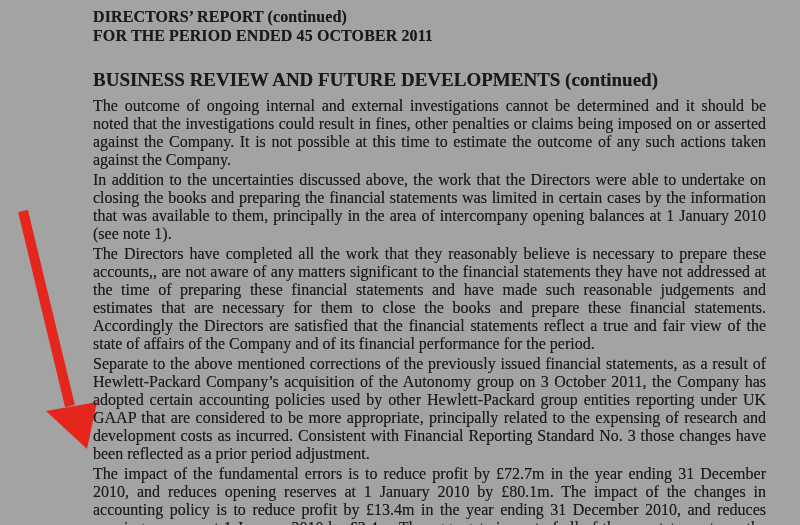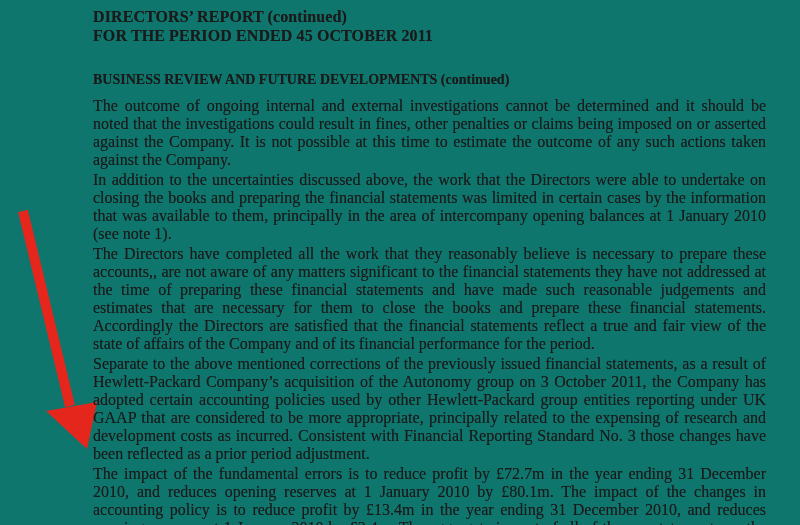--- a/index.html
+++ b/index.html
@@ -4,21 +4,21 @@
 <style>
   html, body {
     margin: 0;
     padding: 0;
     background: #ffffff;
   }
   .page {
     position: relative;
     width: 800px;
     height: 525px;
-    background: #0f766e;
+    background: #a3a3a3;
     overflow: hidden;
     font-family: "Liberation Serif", serif;
     color: #1a1a1a;
   }
   .arrow-overlay {
     position: absolute;
     left: 0;
     top: 0;
     width: 800px;
     height: 525px;
@@ -34,21 +34,21 @@
   .doc-title {
     font-weight: bold;
     font-size: 16px;
     line-height: 18.5px;
     letter-spacing: 0.1px;
   }
   .section-heading {
     margin-top: 26px;
     margin-bottom: 8px;
     font-weight: bold;
-    font-size: 14px;
+    font-size: 19px;
     line-height: 18px;
   }
   .para {
     margin: 0 0 2px 0;
     font-size: 16px;
     line-height: 18px;
     text-align: justify;
   }
 </style>
 </head>

